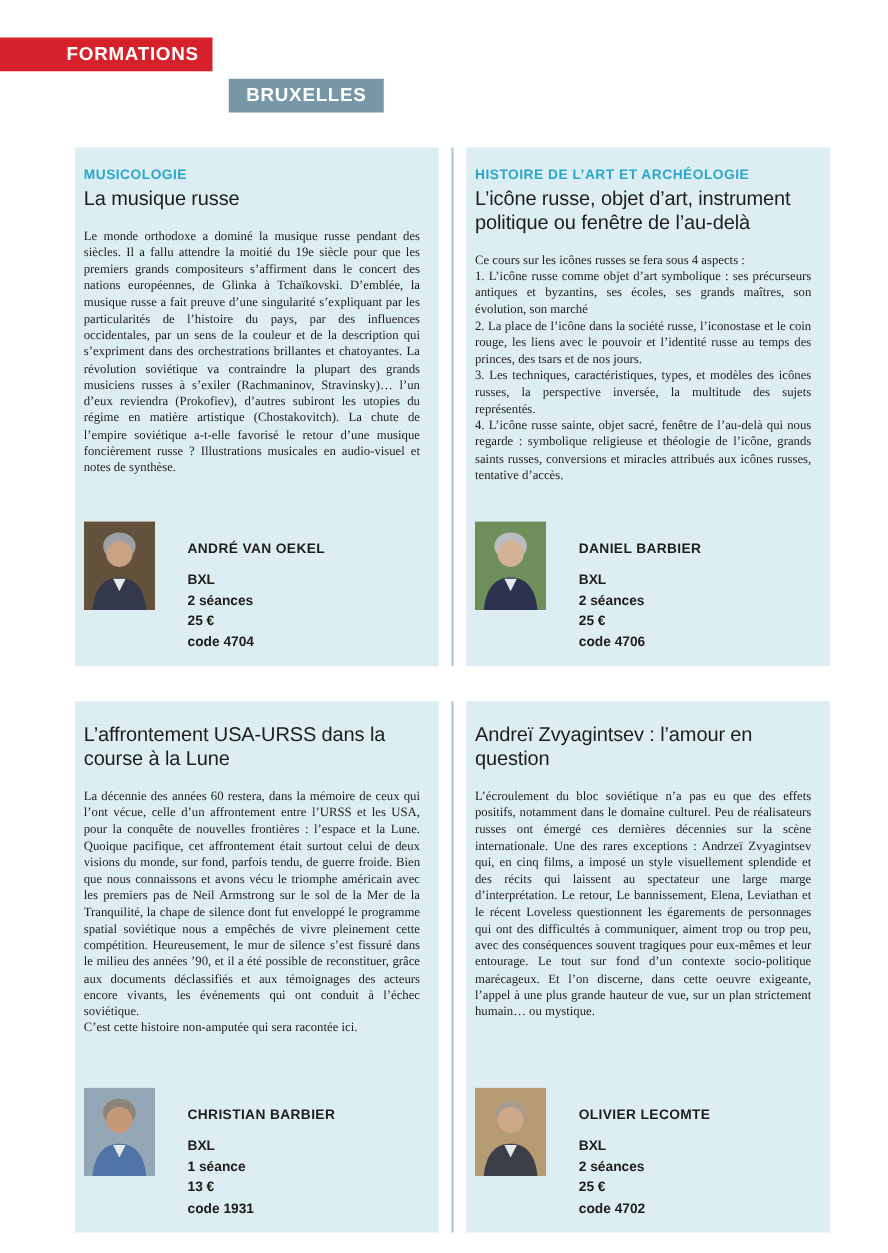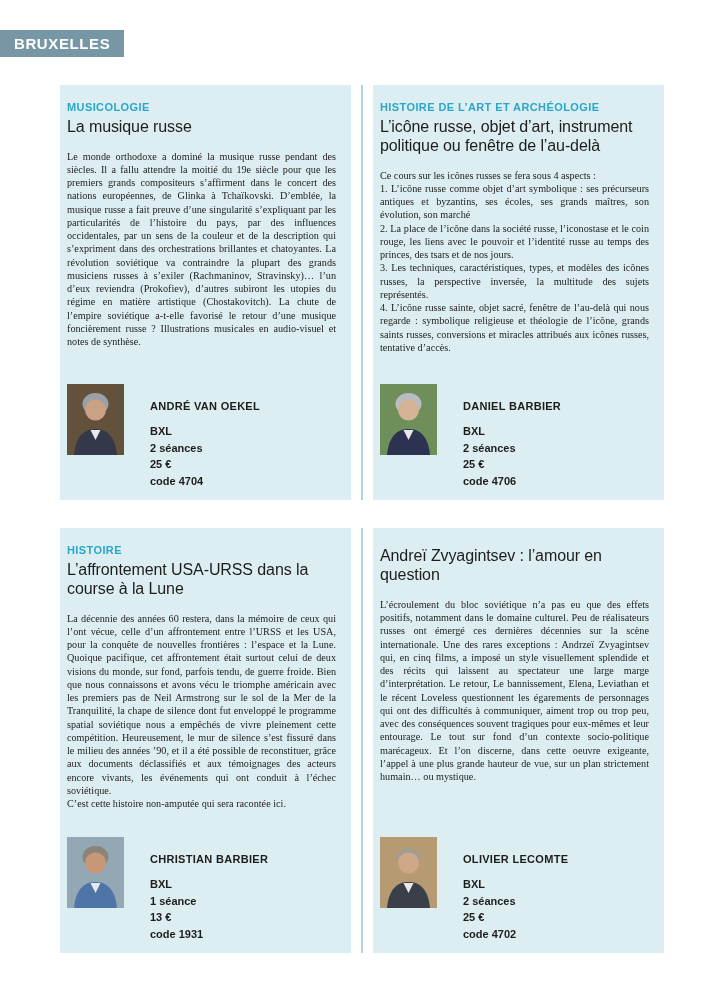--- a/index.html
+++ b/index.html
@@ -6,21 +6,21 @@
   html,body { width:710px; height:1002px; background:#ffffff; overflow:hidden;
               font-family:"Liberation Sans", sans-serif; color:var(--text,#1d1d1b); }
   .page { position:relative; width:710px; height:1002px; }
 
   
   .tags { margin-top:30px; display:flex; gap:13px; }
   .tag { height:27px; display:flex; align-items:center; color:#ffffff;
          font-weight:bold; font-size:15px; letter-spacing:.6px; }
   .tag-red { width:170px; justify-content:flex-end; padding-right:11px;
              background:var(--tag-red,#d6212b); }
-  .tag-slate { padding:0 14px; background:var(--tag-slate,#7897a6); }
+  .tag-slate { padding:0 14px; background:var(--tag-slate,#7897a6);margin-top:33px; }
 
   
   main { margin:28px 45px 0 60px; }
   .row { display:flex; align-items:stretch; }
   .row-1 { height:415px; margin-bottom:28px; }
   .row-2 { height:425px; }
   .col-divider { width:2px; margin:0 10px; background:var(--divider,#aed3dc); }
 
   
   .card { width:291px; background:var(--card-bg,#dceef2); padding:16px 15px 11px 7px;
@@ -47,20 +47,23 @@
   .photo-3 .p-suit { fill:#3a3f4a; } .photo-3 .p-hair { fill:#a59c90; }
   .presenter-name { font-size:11px; font-weight:bold; letter-spacing:.3px; margin-top:16px; }
   .presenter-details { margin-top:11px; font-size:11px; font-weight:bold; line-height:1.5; }
 </style>
 </head>
 <body>
 
 <div class="page" style="--tag-red: #d6212b; --tag-slate: #7897a6; --cyan: #29a7ca; --card-bg: #dceef2; --divider: #aed3dc; --text: #1d1d1b; --footer: #4b79b7;">
 
   <header class="tags">
+    <div class="tag tag-red">
+      <span>FORMATIONS</span>
+    </div>
     <div class="tag tag-slate">
       <span>BRUXELLES</span>
     </div>
   </header>
 
   <main>
 
     <section class="row row-1">
 
       <article class="card">
@@ -119,21 +122,20 @@
             </div>
           </div>
         </div>
       </article>
 
     </section>
 
     <section class="row row-2">
 
       <article class="card">
-        <div class="card-category">HISTOIRE</div>
         <h2 class="card-title">L’affrontement USA-URSS dans la course à la Lune</h2>
         <p class="card-body">La décennie des années 60 restera, dans la mémoire de ceux qui l’ont vécue, celle d’un affrontement entre l’URSS et les USA, pour la conquête de nouvelles frontières : l’espace et la Lune. Quoique pacifique, cet affrontement était surtout celui de deux visions du monde, sur fond, parfois tendu, de guerre froide. Bien que nous connaissons et avons vécu le triomphe américain avec les premiers pas de Neil Armstrong sur le sol de la Mer de la Tranquilité, la chape de silence dont fut enveloppé le programme spatial soviétique nous a empêchés de vivre pleinement cette compétition. Heureusement, le mur de silence s’est fissuré dans le milieu des années ’90, et il a été possible de reconstituer, grâce aux documents déclassifiés et aux témoignages des acteurs encore vivants, les événements qui ont conduit à l’échec soviétique.
 C’est cette histoire non-amputée qui sera racontée ici.</p>
         <div class="presenter">
           <div class="photo photo-2">
             <svg viewBox="0 0 57 71" aria-hidden="true">
               <rect class="p-bg" x="0" y="0" width="57" height="71"></rect>
               <ellipse class="p-hair" cx="28.5" cy="20" rx="13" ry="11"></ellipse>
               <circle class="p-skin" cx="28.5" cy="26" r="10.5"></circle>
               <path class="p-suit" d="M7,71 C9,50 19,45 28.5,45 C38,45 48,50 50,71 Z"></path>

